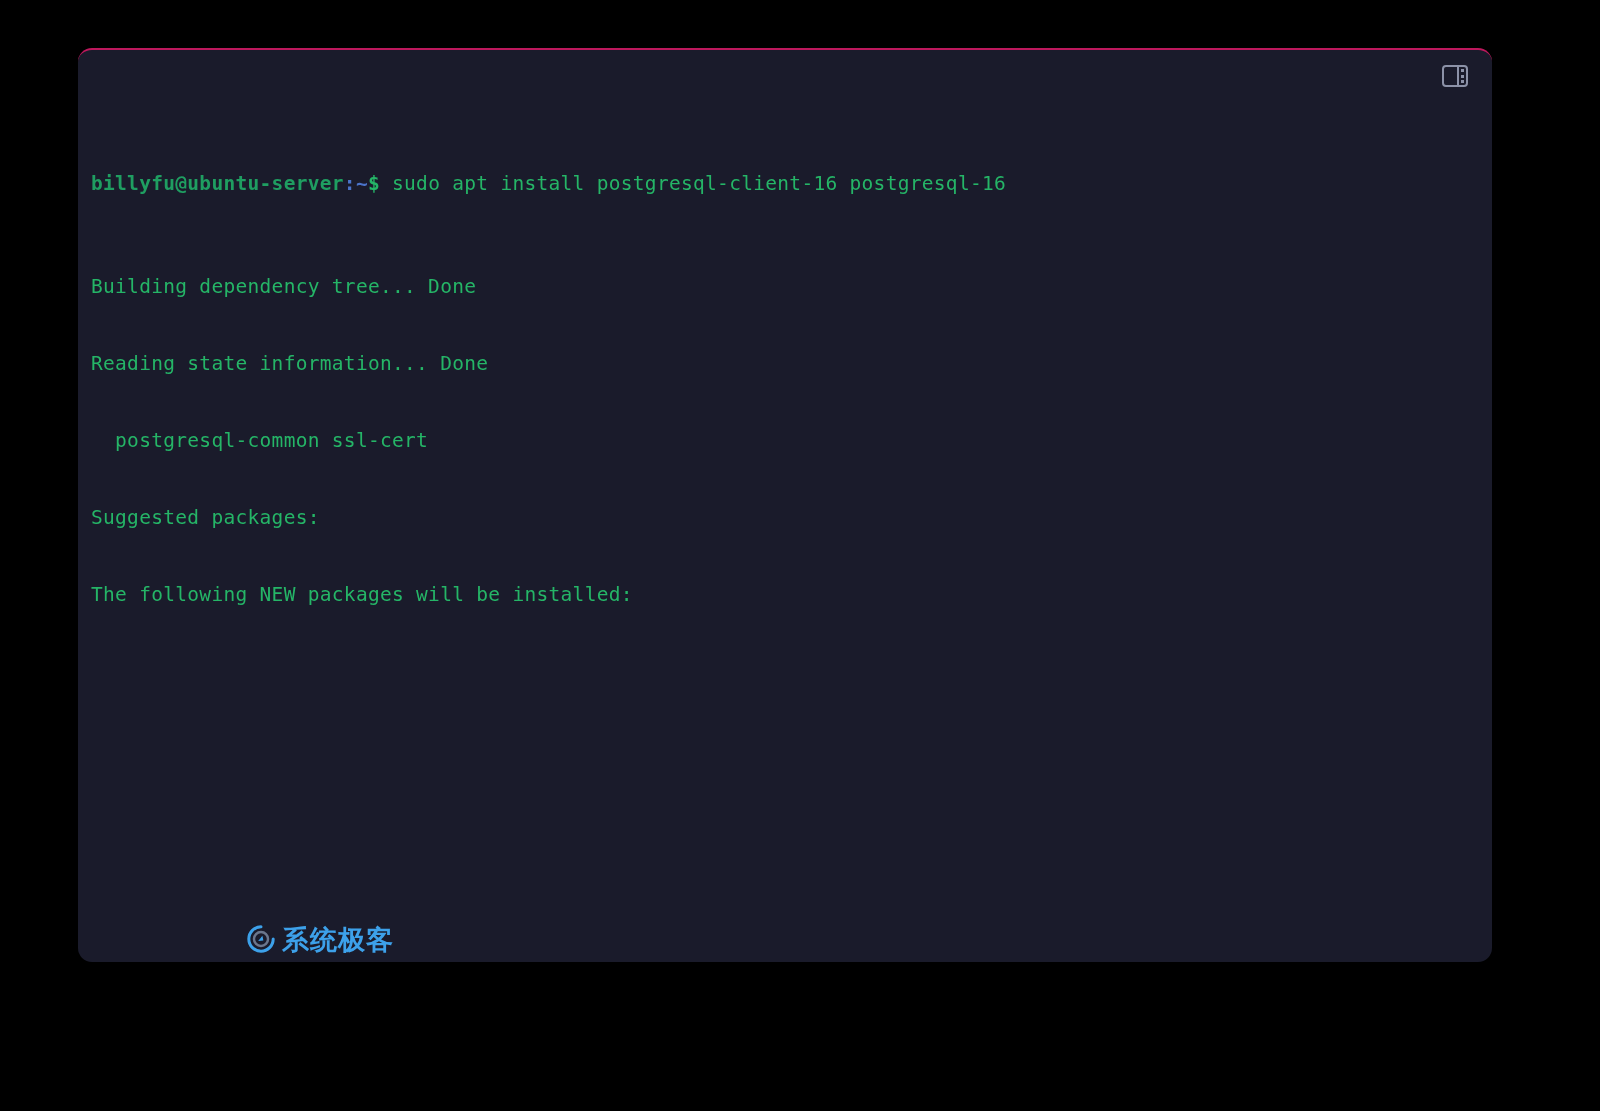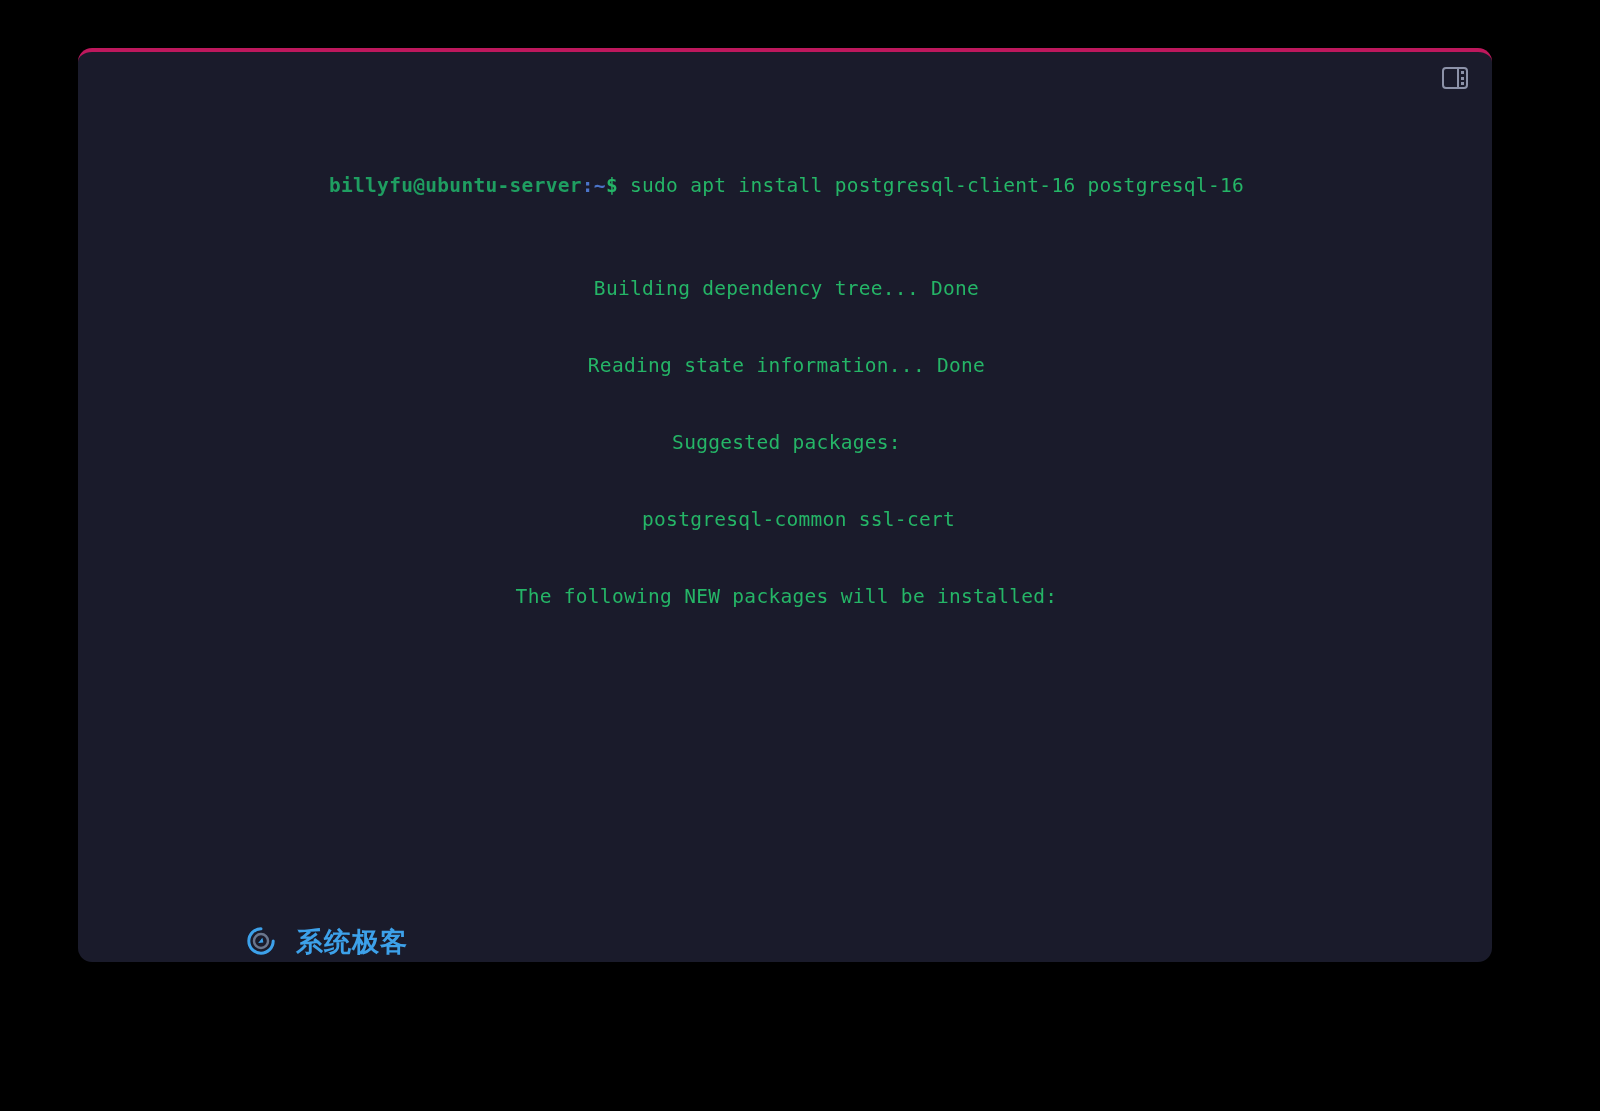--- a/index.html
+++ b/index.html
@@ -23,24 +23,23 @@
 
   
   #terminal-window {
     position: absolute;
     left: 78px;
     top: 48px;
     width: 1414px;
     height: 914px;
     background: #1a1b2b;
     border-radius: 14px;
-    border-top: 4px solid #be185d;
+    border-top: 2px solid #be185d;
     box-sizing: border-box;
     overflow: hidden;
-    text-align: center;
   }
 
   
   #panel-toggle-icon {
     position: absolute;
     right: 24px;
     top: 15px;
     width: 26px;
     height: 22px;
     box-sizing: border-box;
@@ -96,21 +95,21 @@
   .c-blue    { color: #4b74c9; font-weight: bold; }
   .c-prompt  { color: #25b567; font-weight: bold; }
 
   
   #watermark {
     position: absolute;
     left: 168px;
     top: 874px;
     display: flex;
     align-items: center;
-    gap: 20px;
+    gap: 6px;
     opacity: 0.95;
   }
   #watermark .wm-logo {
     width: 30px;
     height: 30px;
     flex: 0 0 30px;
   }
   #watermark .wm-text {
     font-family: "DejaVu Sans", "Liberation Sans", sans-serif;
     font-size: 27px;
@@ -135,22 +134,22 @@
           <i></i>
       </span>
     </div>
 
     <div id="terminal-body">
 
       <span class="tline"><span class="c-user">billyfu@ubuntu-server</span><span class="c-blue">:~</span><span class="c-prompt">$</span><span class="c-green"> sudo apt install postgresql-client-16 postgresql-16</span></span>
 
       <span class="tline c-green">Building dependency tree... Done</span>
       <span class="tline c-green">Reading state information... Done</span>
+      <span class="tline c-green">  postgresql-common ssl-cert</span>
       <span class="tline c-green">Suggested packages:</span>
-      <span class="tline c-green">  postgresql-common ssl-cert</span>
       <span class="tline c-green">The following NEW packages will be installed:</span>
       
       
       
       
       
 
       
 
     </div>

